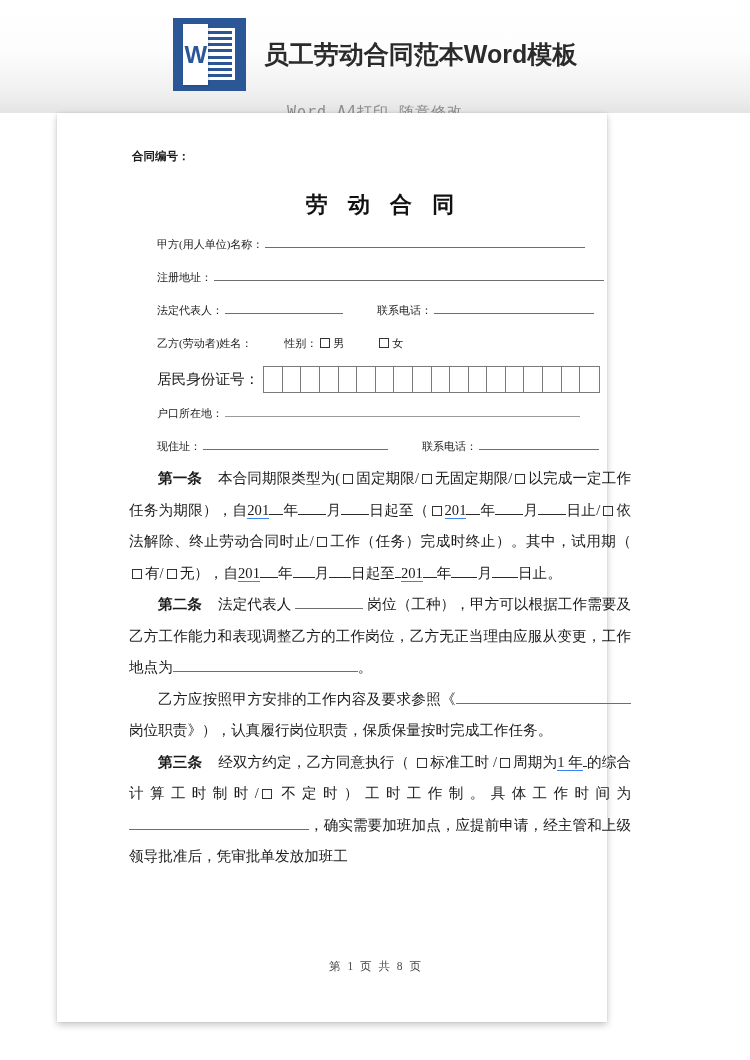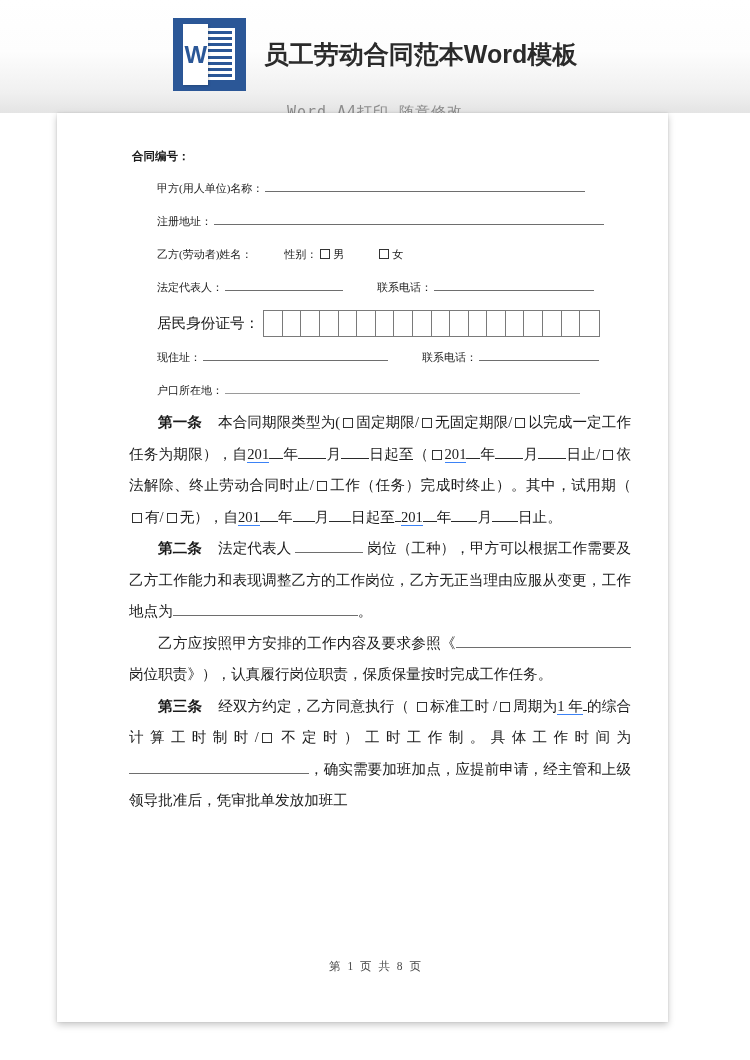--- a/index.html
+++ b/index.html
@@ -98,21 +98,21 @@
     font-size: 15px;
     color: #8c8c8c;
     letter-spacing: 1px;
     white-space: nowrap;
   }
 
   
   #sheet {
     position: absolute;
     left: 57px; top: 113px;
-    width: 611px; height: 909px;
+    width: 550px; height: 909px;
     background: #ffffff;
     box-shadow: 0 3px 7px rgba(0,0,0,0.22), 0 0 2px rgba(0,0,0,0.10);
     box-sizing: border-box;
   }
   #doc {
     position: absolute;
     left: 72px; top: 36px;
     width: 502px;
     color: #1a1a1a;
   }
@@ -247,37 +247,38 @@
     </div>
     <div id="banner-sub">Word A4打印 随意修改</div>
   </div>
 </div>
 
 <div id="sheet">
   <div id="doc">
 
     <div class="contract-no">合同编号：</div>
 
+    <div class="doc-title">劳 动 合 同</div>
 
     <div class="spacer-8"></div>
 
     <div class="field-row">
       <span>甲方(用人单位)名称：</span><span class="blank" style="width:320px"></span>
     </div>
 
     <div class="field-row">
       <span>注册地址：</span><span class="blank" style="width:390px"></span>
     </div>
 
     <div class="field-row">
+      <span>法定代表人：</span><span class="blank" style="width:118px"></span><span class="gap-md"></span><span>联系电话：</span><span class="blank" style="width:160px"></span>
+    </div>
+
+    <div class="field-row">
       <span>乙方(劳动者)姓名：</span><span class="gap-md"></span><span>性别：</span><span class="chk"></span><span>男</span><span class="gap-md"></span><span class="chk"></span><span>女</span>
-    </div>
-
-    <div class="field-row">
-      <span>法定代表人：</span><span class="blank" style="width:118px"></span><span class="gap-md"></span><span>联系电话：</span><span class="blank" style="width:160px"></span>
     </div>
 
     <div class="id-row">
       <span class="id-label">居民身份证号：</span>
       <span class="id-boxes" id="id-boxes">
           <span class="cell"></span>
           <span class="cell"></span>
           <span class="cell"></span>
           <span class="cell"></span>
           <span class="cell"></span>
@@ -293,25 +294,25 @@
           <span class="cell"></span>
           <span class="cell"></span>
           <span class="cell"></span>
           <span class="cell"></span>
         </span>
     </div>
 
     <div class="spacer-4"></div>
 
     <div class="field-row">
+      <span>户口所在地：</span><span class="blank light" style="width:355px"></span>
+    </div>
+
+    <div class="field-row">
       <span>现住址：</span><span class="blank" style="width:185px"></span><span class="gap-md"></span><span>联系电话：</span><span class="blank" style="width:120px"></span>
-    </div>
-
-    <div class="field-row">
-      <span>户口所在地：</span><span class="blank light" style="width:355px"></span>
     </div>
 
 
     <p class="para first-indent">
       <b>第一条</b><span class="gap-sm"></span><span>本合同期限类型为(</span><span class="chk"></span><span>固定期限/</span><span class="chk"></span><span>无固定期限/</span><span class="chk"></span><span>以完成一定工作任务为期限），自</span><span class="u">201</span><span class="ublank" style="width:14px"></span><span>年</span><span class="ublank" style="width:28px"></span><span>月</span><span class="ublank" style="width:28px"></span><span>日起至（</span><span class="chk"></span><span class="u">201</span><span class="ublank" style="width:14px"></span><span>年</span><span class="ublank" style="width:28px"></span><span>月</span><span class="ublank" style="width:28px"></span><span>日止/</span><span class="chk"></span><span>依法解除、终止劳动合同时止/</span><span class="chk"></span><span>工作（任务）完成时终止）。其中，试用期（</span><span class="chk"></span><span>有/</span><span class="chk"></span><span>无），</span><span>自</span><span class="u">201</span><span class="ublank" style="width:18px"></span><span>年</span><span class="ublank" style="width:22px"></span><span>月</span><span class="ublank" style="width:22px"></span><span>日起至</span><span class="ublank" style="width:6px"></span><span class="u">201</span><span class="ublank" style="width:14px"></span><span>年</span><span class="ublank" style="width:26px"></span><span>月</span><span class="ublank" style="width:26px"></span><span>日止。</span>
     </p>
 
     <p class="para first-indent">
       <b>第二条</b><span class="gap-sm"></span><span>法定代表人</span><span class="blank" style="width:68px;margin:0 4px"></span><span>岗位（工种），甲方可以根据工作需要及乙方工作能力和表现调整乙方的工作岗位，乙方无正当理由应服从变更，工作地点为</span><span class="blank" style="width:185px;margin:0"></span><span>。</span>
     </p>

